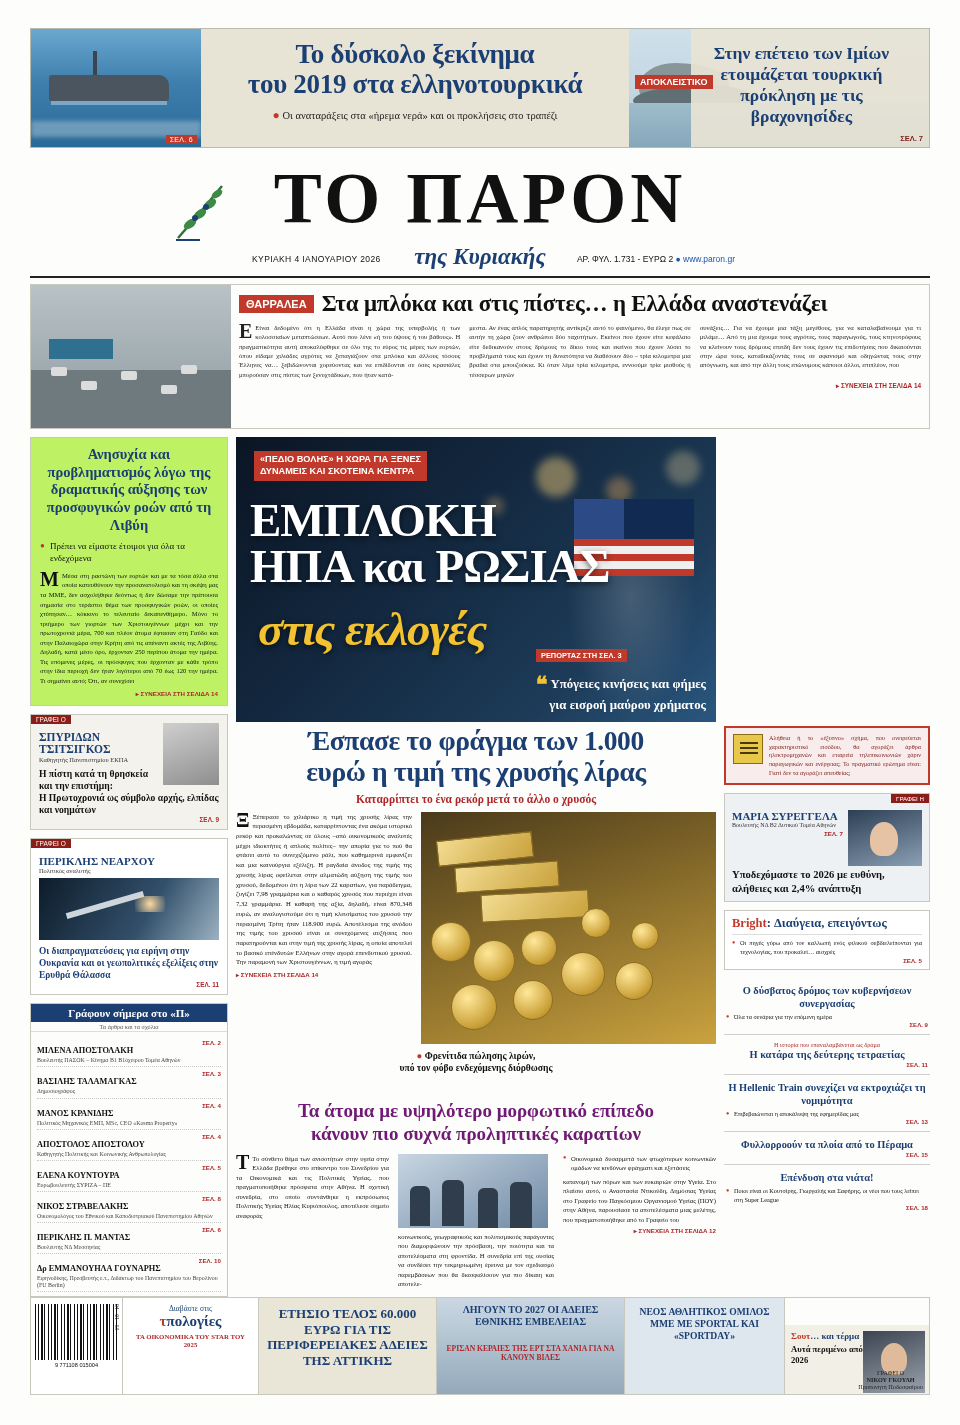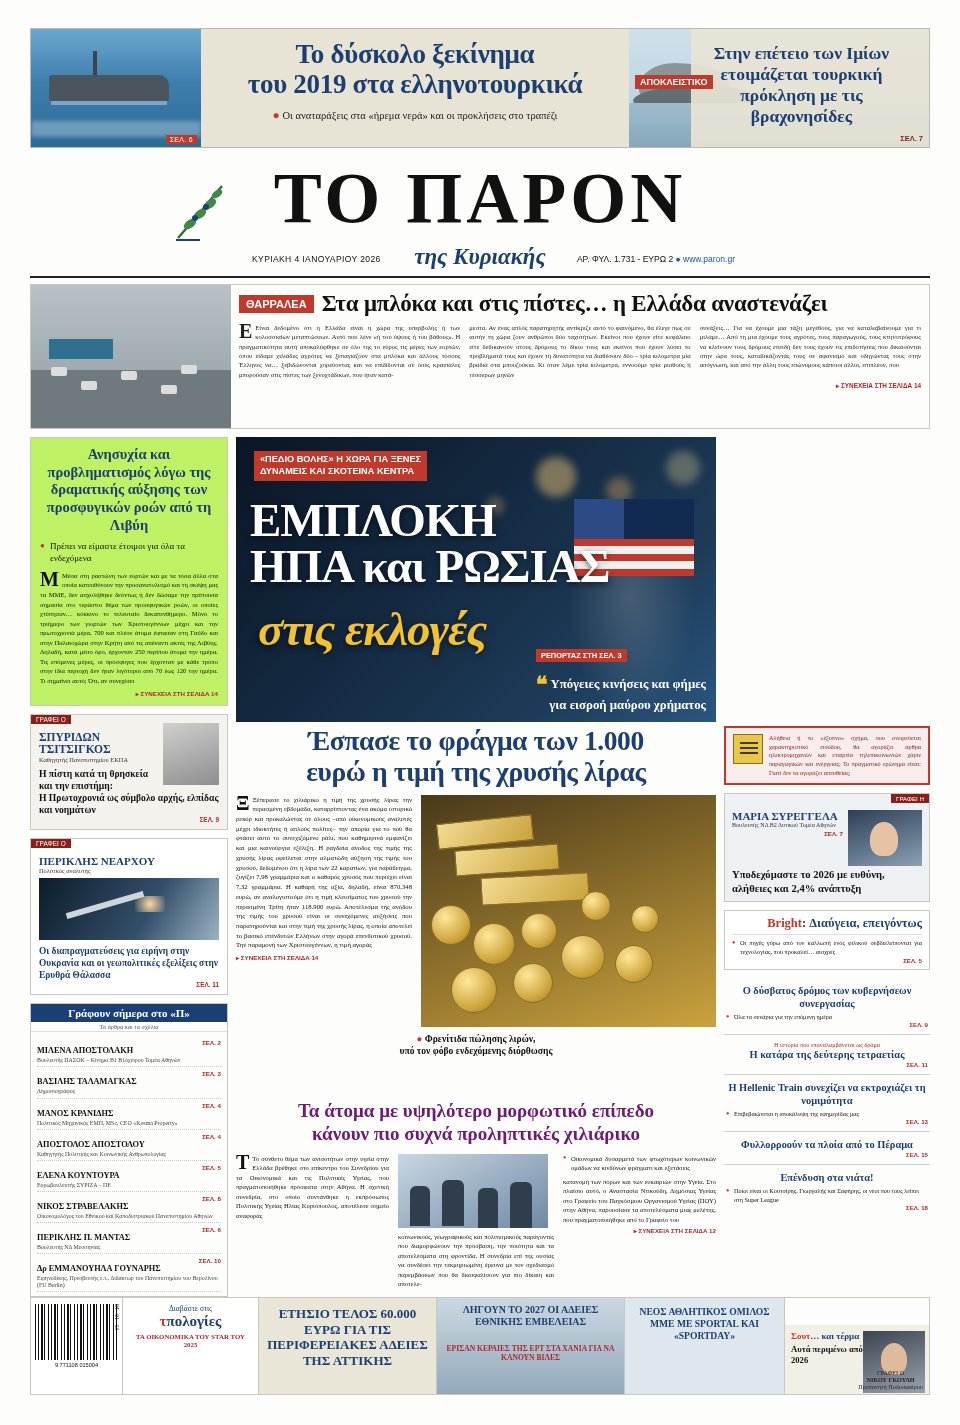--- a/index.html
+++ b/index.html
@@ -145,21 +145,21 @@
   .maria { border:1px solid #c8c8bf; margin-top:8px; background:#eef1f4; padding:6px 7px; position:relative;}
   .maria .grafei { position:absolute; right:0; top:0; background:#8a1f1a; color:#fff; font-size:6.2px; font-family:"Liberation Sans",sans-serif; padding:1px 5px;}
   .maria .ph { float:right; width:74px; height:56px; background:linear-gradient(160deg,#2d3f55,#8ba0b5); margin:10px 0 2px 5px; position:relative; overflow:hidden;}
   .maria .ph .face { position:absolute; left:22px; top:12px; width:28px; height:34px; background:#e6c3a5; border-radius:50% 50% 40% 40%;}
   .maria .name { margin-top:10px; font-size:11px; color:#1b3f73; font-weight:bold; line-height:1.1;}
   .maria .role { font-size:6.1px; color:#333; line-height:1.25;}
   .maria .sel { font-size:6.2px; color:#b0272a; font-weight:bold; font-family:"Liberation Sans",sans-serif; text-align:right;}
   .maria .head { font-size:10.6px; line-height:1.26; font-weight:bold; color:#111; margin-top:6px; clear:both;}
 
   .bright { border:1px solid #c8c8bf; margin-top:8px; padding:5px 7px; background:#fff; }
-  .bright .ttl { font-size:12.5px; font-weight:bold; color:#1b3f73; text-align:right; border-bottom:1px solid #ddd; padding-bottom:3px;}
+  .bright .ttl { font-size:12.5px; font-weight:bold; color:#1b3f73; text-align:left; border-bottom:1px solid #ddd; padding-bottom:3px;}
   .bright .ttl .b { color:#c0392b;}
   .bright .it { font-size:6.3px; line-height:1.4; margin-top:4px; position:relative; padding-left:8px; text-align:justify;}
   .bright .it:before { content:"●"; position:absolute; left:0; top:0; color:#c0392b; font-size:5.5px;}
 
   .briefs { margin-top:8px; }
   .briefs .b { border-bottom:1px solid #cfcfcf; padding:6px 2px; }
   .briefs .b h5 { margin:0; font-size:10.4px; line-height:1.25; color:#1b3f73; font-weight:bold; text-align:center;}
   .briefs .b .l { font-size:6.2px; line-height:1.35; margin-top:3px; position:relative; padding-left:8px;}
   .briefs .b .l:before { content:"●"; position:absolute; left:0; top:0; color:#c0392b; font-size:5.5px;}
   .briefs .b .sel { font-size:6.1px; color:#b0272a; font-weight:bold; font-family:"Liberation Sans",sans-serif; text-align:right;}
@@ -365,20 +365,21 @@
       <span>Υπόγειες κινήσεις και φήμες</span><br>
       <span>για εισροή μαύρου χρήματος</span>
     </div>
   </div>
 
   <div class="gold">
     <h2>
       <span>Έσπασε το φράγμα των 1.000</span><br>
       <span>ευρώ η τιμή της χρυσής λίρας</span>
     </h2>
+    <div class="subhl">Καταρρίπτει το ένα ρεκόρ μετά το άλλο ο χρυσός</div>
     <div class="grid">
       <div>
         <div class="txt"><span class="dropcap">Ξ</span><span>Ξέπερασε το χιλιάρικο η τιμή της χρυσής λίρας την περασμένη εβδομάδα, καταρρίπτοντας ένα ακόμα ιστορικό ρεκόρ και προκαλώντας σε όλους –από οικονομικούς αναλυτές μέχρι ιδιοκτήτες ή απλούς πολίτες– την απορία για το πού θα φτάσει αυτό το συνεχιζόμενο ράλι, που καθημερινά εμφανίζει και μια καινούργια εξέλιξη. Η ραγδαία άνοδος της τιμής της χρυσής λίρας οφείλεται στην αλματώδη αύξηση της τιμής του χρυσού, δεδομένου ότι η λίρα των 22 καρατίων, για παράδειγμα, ζυγίζει 7,98 γραμμάρια και ο καθαρός χρυσός που περιέχει είναι 7,32 γραμμάρια. Η καθαρή της αξία, δηλαδή, είναι 870,348 ευρώ, αν αναλογιστούμε ότι η τιμή κλεισίματος του χρυσού την περασμένη Τρίτη ήταν 118.900 ευρώ. Αποτέλεσμα της ανόδου της τιμής του χρυσού είναι οι συνεχόμενες αυξήσεις που παρατηρούνται και στην τιμή της χρυσής λίρας, η οποία αποτελεί το βασικό επένδυτών Ελλήνων στην αγορά επενδυτικού χρυσού. Την παραμονή των Χριστουγέννων, η τιμή αγοράς</span></div>
         <div class="cont">▸ <span>ΣΥΝΕΧΕΙΑ ΣΤΗ ΣΕΛΙΔΑ 14</span></div>
       </div>
       <div class="photo">
         <div class="bar" style="left:16px;top:24px;width:96px;height:26px;transform:rotate(-6deg)"></div>
         <div class="bar" style="left:34px;top:52px;width:104px;height:26px;transform:rotate(-4deg)"></div>
         <div class="bar" style="left:60px;top:80px;width:108px;height:28px;transform:rotate(-3deg)"></div>
         <div class="coin" style="left:10px;top:110px;width:40px;height:40px"></div>
@@ -395,21 +396,21 @@
     <div class="cap">
       <span class="b">●</span>
       <span>Φρενίτιδα πώλησης λιρών,</span><br>
       <span>υπό τον φόβο ενδεχόμενης διόρθωσης</span>
     </div>
   </div>
 
   <div class="edu">
     <h2>
       <span>Τα άτομα με υψηλότερο μορφωτικό επίπεδο</span><br>
-      <span>κάνουν πιο συχνά προληπτικές χιλιάρικο</span>
+      <span>κάνουν πιο συχνά προληπτικές καρατίων</span>
     </h2>
     <div class="grid">
       <div class="c"><span class="dropcap">Τ</span><span>Το σύνθετο θέμα των ανισοτήτων στην υγεία στην Ελλάδα βρέθηκε στο επίκεντρο του Συνεδρίου για τα Οικονομικά και τις Πολιτικές Υγείας, που πραγματοποιήθηκε πρόσφατα στην Αθήνα. Η σχετική συνεδρία, στο οποίο συντάνθηκε η εκπρόσωπος Πολιτικής Υγείας Ηλίας Κυριόπουλος, αποτέλεσε σημείο αναφοράς</span></div>
       <div class="c">
         <div class="photo">
           <div class="p" style="left:12px;top:32px;width:20px;height:40px"></div>
           <div class="p" style="left:44px;top:26px;width:22px;height:46px"></div>
           <div class="p" style="left:80px;top:34px;width:20px;height:40px"></div>
           <div class="p" style="left:112px;top:28px;width:22px;height:46px"></div>
         </div>

